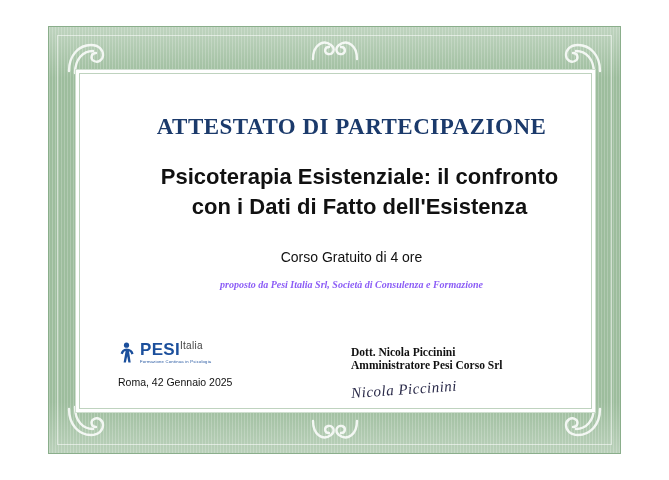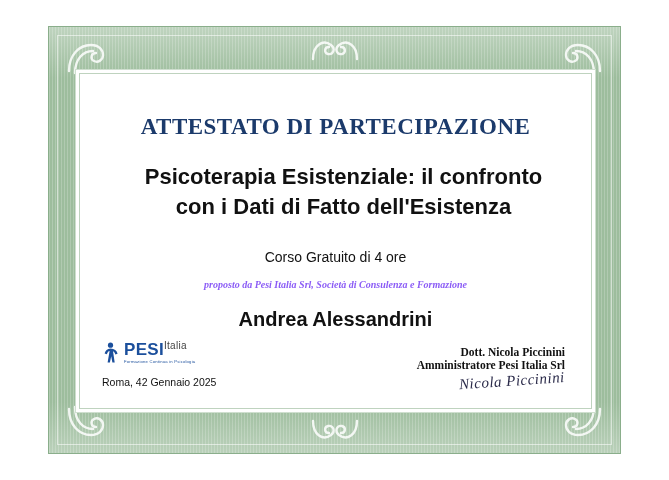--- a/index.html
+++ b/index.html
@@ -66,21 +66,21 @@
   .orn-tl { left: 14px;  top: 10px; }
   .orn-tr { right: 14px; top: 10px; transform: scaleX(-1); }
   .orn-bl { left: 14px;  bottom: 10px; transform: scaleY(-1); }
   .orn-br { right: 14px; bottom: 10px; transform: scale(-1,-1); }
   .orn-tc { left: 50%; top: 6px; margin-left: -32px; width: 64px; height: 34px; }
   .orn-bc { left: 50%; bottom: 6px; margin-left: -32px; width: 64px; height: 34px; transform: scaleY(-1); }
 
   
   .content {
     position: absolute;
-    left: 0; top: 0;
+    left: 16px; top: 0;
     width: 100%;
     height: 100%;
     box-sizing: border-box;
     padding: 24px 26px 10px 26px;
     text-align: center;
   }
 
   .title {
     font-family: "Liberation Serif", serif;
     font-weight: bold;
@@ -186,21 +186,21 @@
     bottom: 12px;
     font-family: "Liberation Sans", sans-serif;
     font-size: 10.5px;
     color: #111111;
   }
 
   .signature-block {
     position: absolute;
     right: 26px;
     bottom: 6px;
-    text-align: right;
+    text-align: left;
     width: 230px;
   }
   .sig-name {
     font-family: "Liberation Serif", serif;
     font-weight: bold;
     font-size: 11.5px;
     color: #111111;
   }
   .sig-role {
     font-family: "Liberation Serif", serif;
@@ -280,42 +280,41 @@
 
         <div class="title">ATTESTATO DI PARTECIPAZIONE</div>
 
         <div class="course">Psicoterapia Esistenziale: il confronto con i Dati di Fatto dell'Esistenza</div>
 
         <div class="subtitle">Corso Gratuito di 4 ore</div>
 
         <div class="proposed">proposto da Pesi Italia Srl, Società di Consulenza e Formazione</div>
 
 
-        <div class="recipient">Andrea Alessandrini</div>
 
         <div class="footer">
 
           <div class="logo-block">
             <span class="logo-mark">
               <svg viewBox="0 0 17 21" width="17" height="21" aria-hidden="true">
                 <circle cx="8.5" cy="3.2" r="2.6" fill="#1b4f9c"></circle>
                 <path d="M8.5 6.4 C5.2 6.4 3.4 8.6 2.6 11.6 L4.9 12.3 C5.4 10.4 6.3 9.3 7.6 9.0 L5.6 20.4 L7.9 20.4 L9.2 14.2 L10.4 20.4 L12.7 20.4 L11.0 9.2 C12.2 9.7 12.9 10.8 13.3 12.4 L15.6 11.7 C14.8 8.5 12.4 6.4 8.5 6.4 Z" fill="#1b4f9c"></path>
               </svg>
             </span>
             <span class="logo-text-wrap">
               <span class="logo-main"><span>PESI</span><span class="suffix">Italia</span></span>
               <span class="logo-tag">Formazione Continua in Psicologia</span>
             </span>
           </div>
 
           <div class="date">Roma, 42 Gennaio 2025</div>
 
           <div class="signature-block">
             <div class="sig-name">Dott. Nicola Piccinini</div>
-            <div class="sig-role">Amministratore Pesi Italia Srl</div>
+            <div class="sig-role">Amministratore Pesi Corso Srl</div>
             <div class="sig-script">Nicola Piccinini</div>
           </div>
 
         </div>
 
       </div>
     </div>
   </div>
 </div>
 

